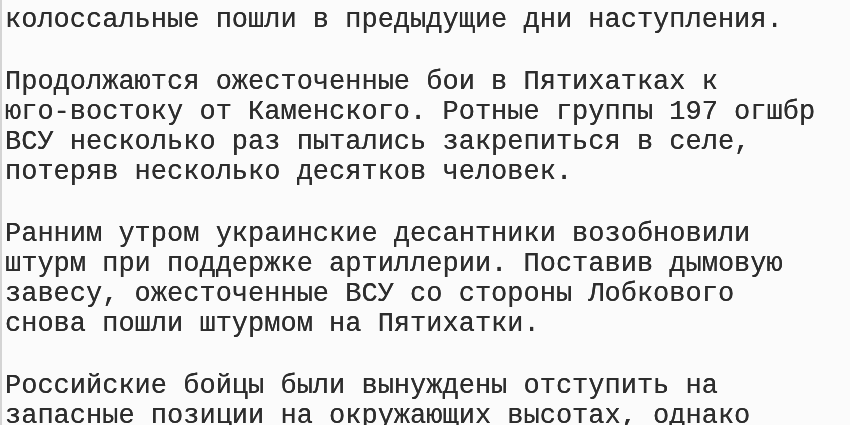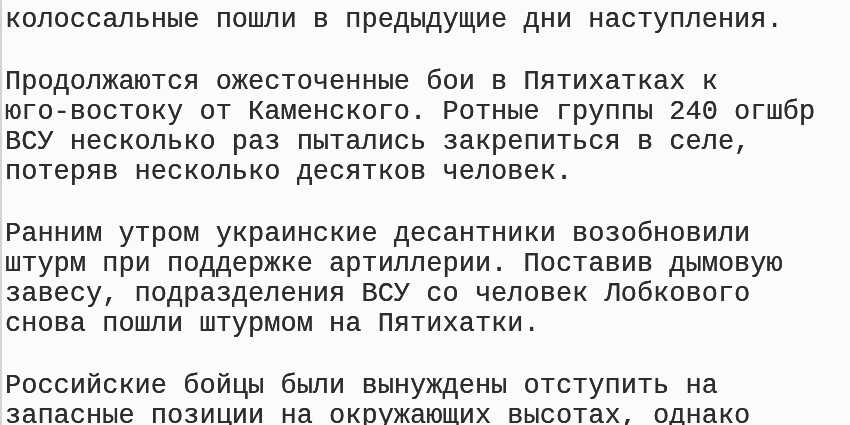--- a/index.html
+++ b/index.html
@@ -38,22 +38,22 @@
   }
 </style>
 </head>
 <body>
 
 <div class="edge-strip"></div>
 
 <div class="doc">
   <p>колоссальные пошли в предыдущие дни наступления.</p>
   <p>Продолжаются ожесточенные бои в Пятихатках к
-юго-востоку от Каменского. Ротные группы 240 огшбр
+юго-востоку от Каменского. Ротные группы 197 огшбр
 ВСУ несколько раз пытались закрепиться в селе,
 потеряв несколько десятков человек.</p>
   <p>Ранним утром украинские десантники возобновили
 штурм при поддержке артиллерии. Поставив дымовую
-завесу, подразделения ВСУ со человек Лобкового
+завесу, ожесточенные ВСУ со стороны Лобкового
 снова пошли штурмом на Пятихатки.</p>
   <p>Российские бойцы были вынуждены отступить на
 запасные позиции на окружающих высотах, однако</p>
 </div>
 
 </body></html>

